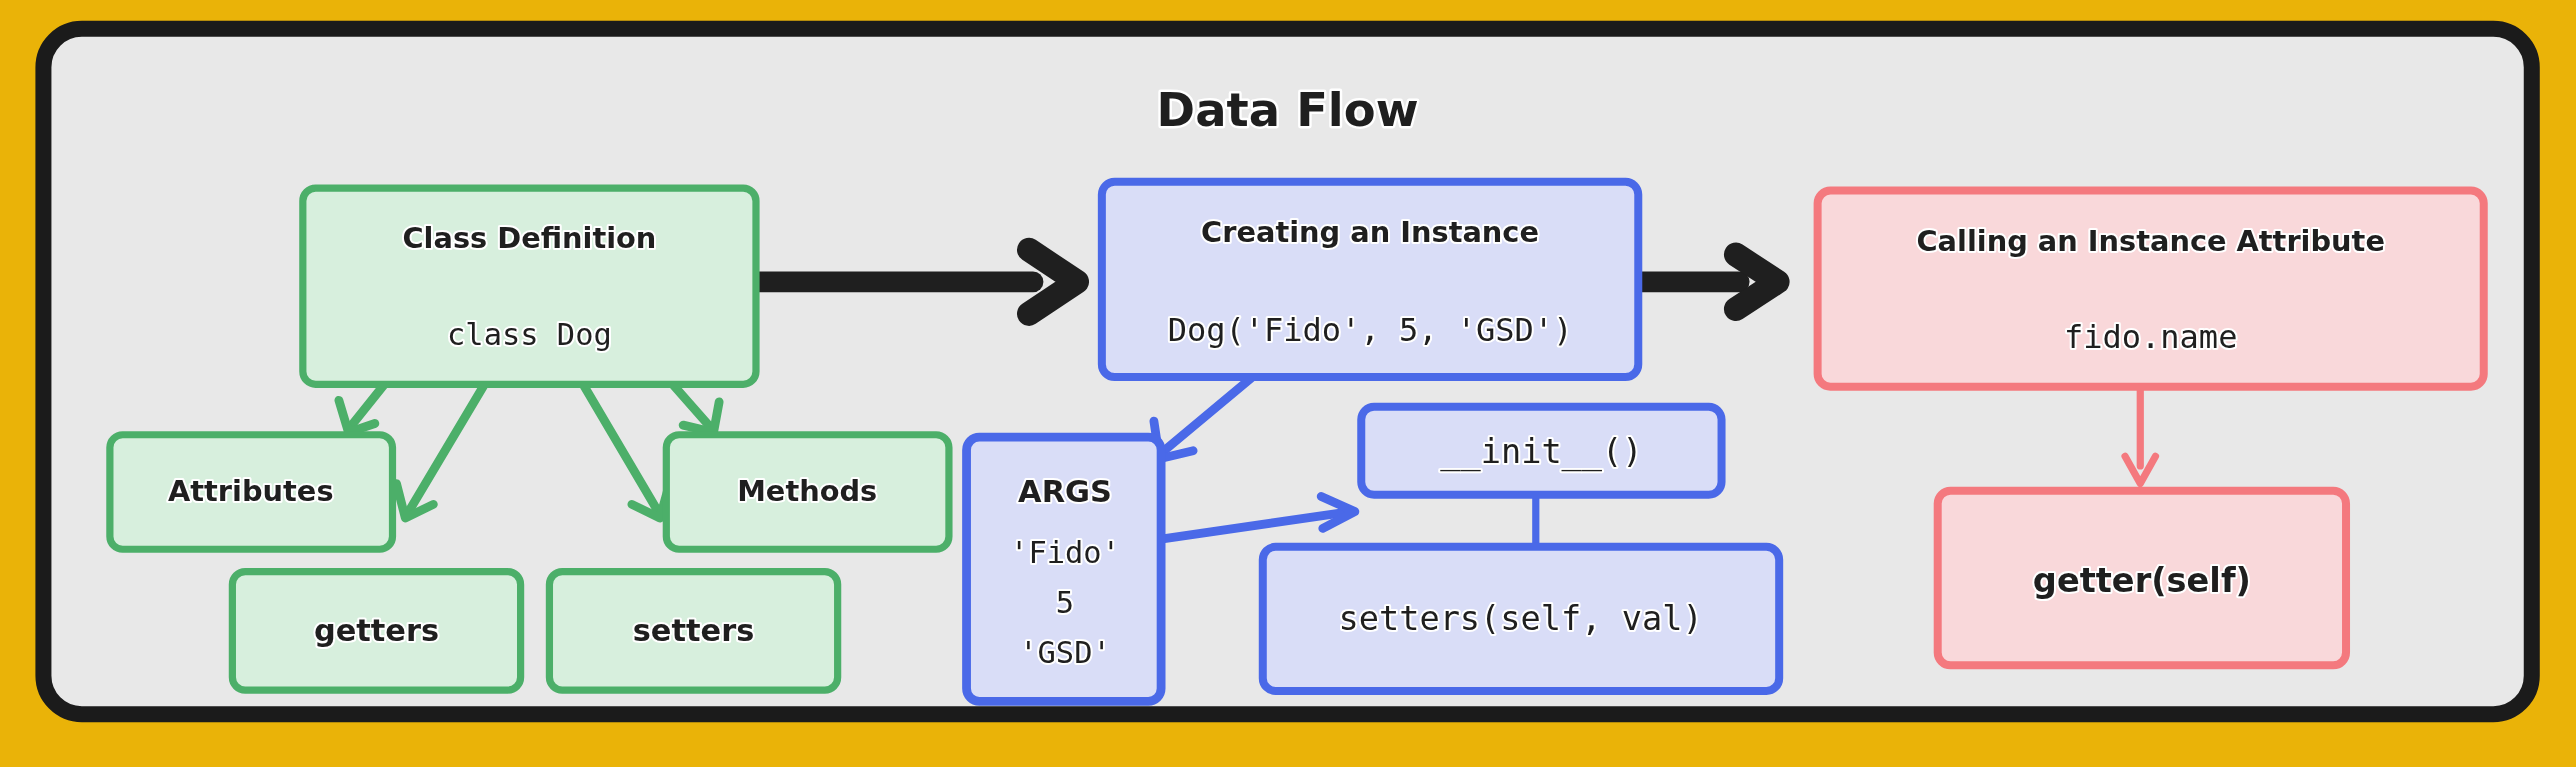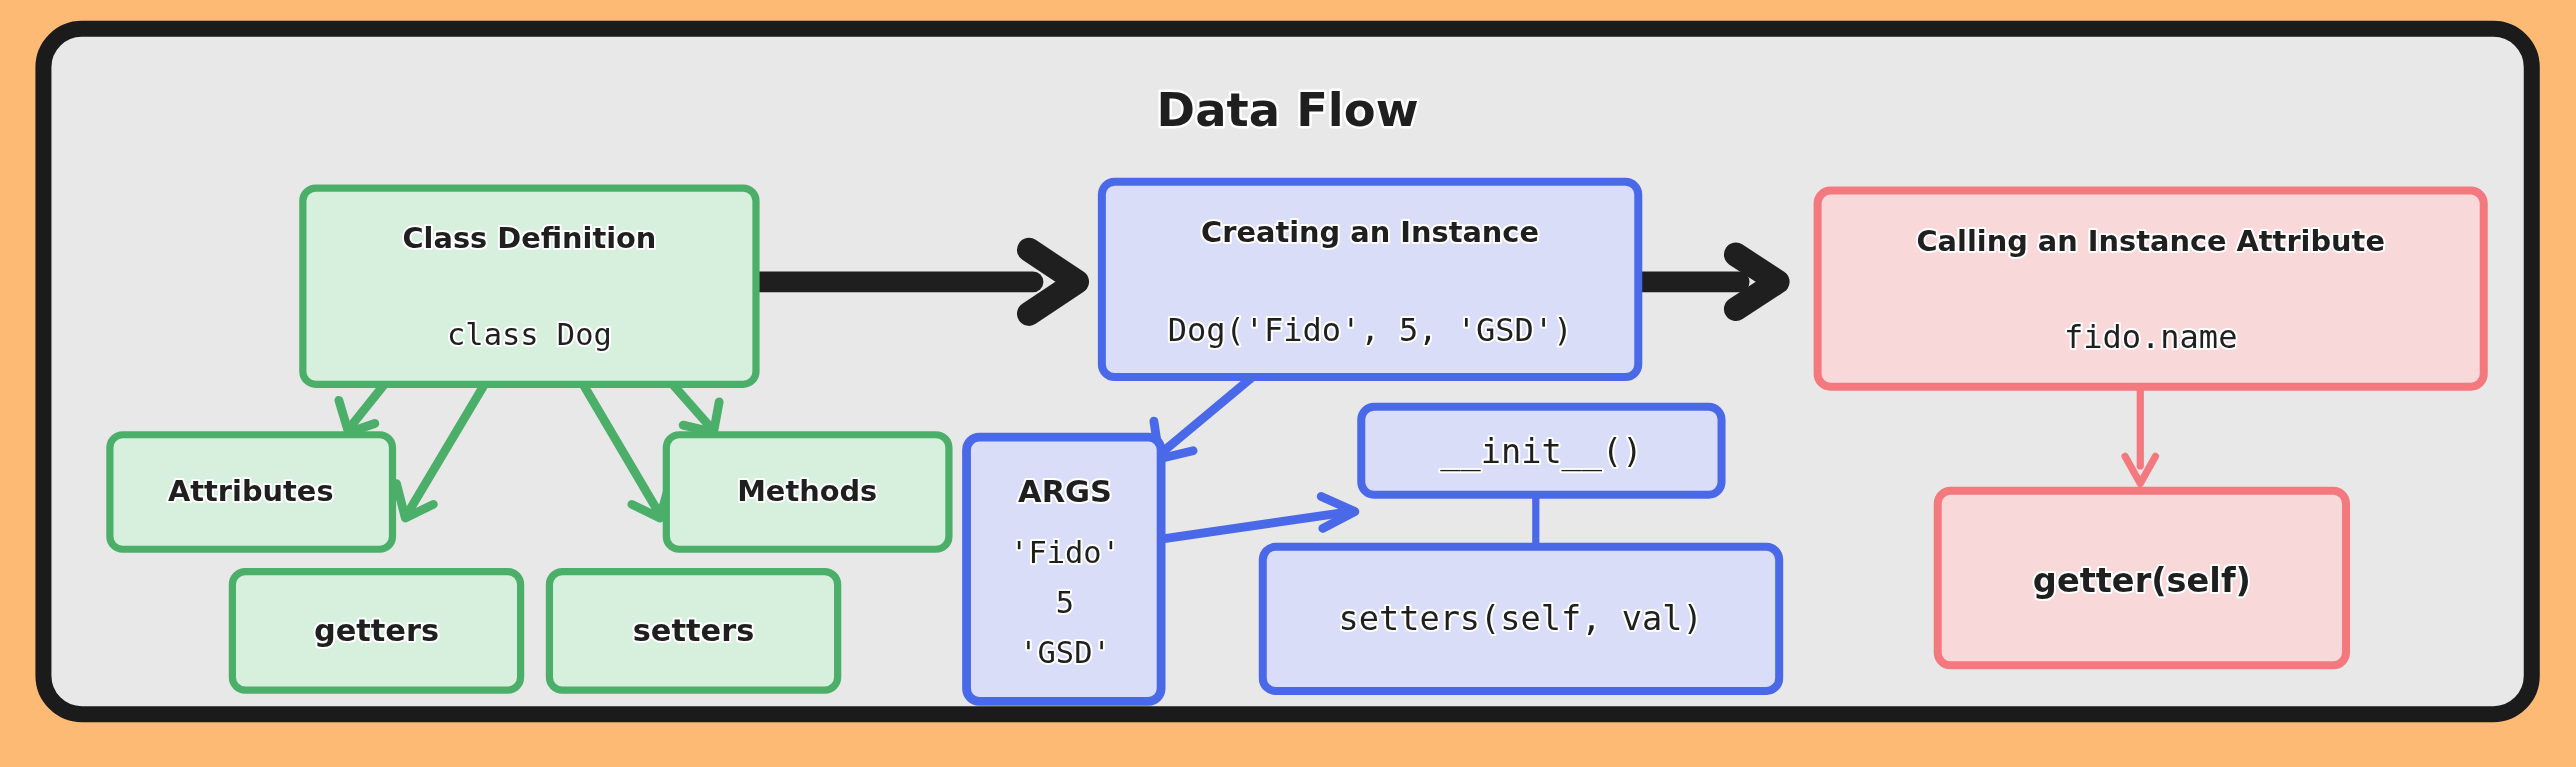--- a/index.html
+++ b/index.html
@@ -4,21 +4,21 @@
 <style>
   html, body {
     margin: 0;
     padding: 0;
     background: #f8f9fa;
   }
   #stage {
     position: relative;
     width: 2576px;
     height: 767px;
-    background: #fdba74;
+    background: #eab308;
     font-family: "DejaVu Sans", sans-serif;
     overflow: hidden;
   }
   #flow-svg {
     position: absolute;
     inset: 0;
     width: 2576px;
     height: 767px;
   }
   .node-label {

